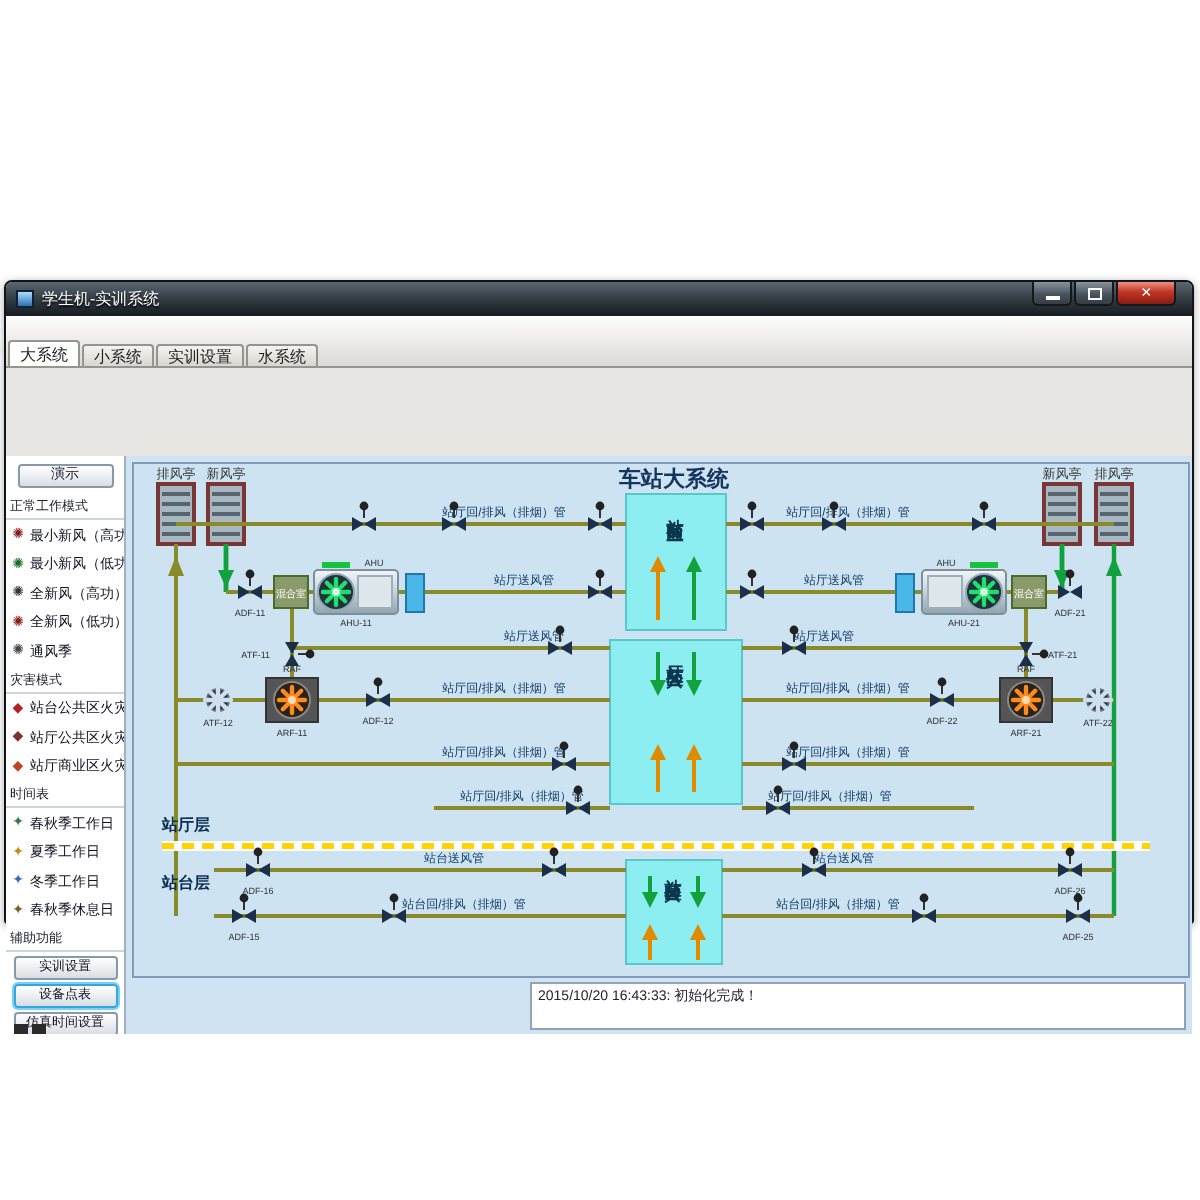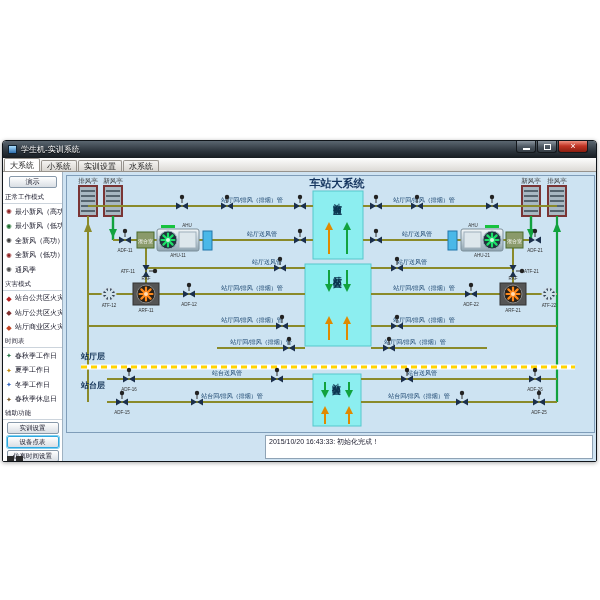--- a/index.html
+++ b/index.html
@@ -16,28 +16,28 @@
   .title{color:#fff;font-size:8px;line-height:17px;text-shadow:0 1px 1px #000;white-space:nowrap;}
   .winbtns{position:absolute;right:8px;top:0;display:flex;}
   .wbtn{width:20px;height:12px;border:1px solid #14181c;border-top:none;
     border-radius:0 0 3px 3px;background:linear-gradient(#8a949e,#4a545e 55%,#343c44);
     margin-left:1px;position:relative;}
   .wbtn.close{width:30px;background:linear-gradient(#ef9181,#c23525 45%,#8a1d0f);}
   .glyph-min{position:absolute;left:6px;top:7px;width:7px;height:2px;background:#fff;}
   .glyph-max{position:absolute;left:6px;top:3px;width:7px;height:6px;border:1px solid #fff;}
   .glyph-close{color:#fff;font-size:9px;line-height:11px;text-align:center;display:block;}
 
-  .tabbar{height:14px;background:linear-gradient(#fdfdfd,#dcdad6);
+  .tabbar{height:26px;background:linear-gradient(#fdfdfd,#dcdad6);
     border-bottom:1px solid #97938d;display:flex;align-items:flex-end;padding-left:1px;}
   .tab{font-size:8px;padding:0 5px;border:1px solid #97938d;border-bottom:none;
     background:linear-gradient(#f4f3f1,#d9d6d1);margin-right:1px;border-radius:2px 2px 0 0;
     height:11px;line-height:11px;color:#222;white-space:nowrap;}
   .tab.active{background:#fff;height:13px;line-height:13px;}
 
-  .content{display:flex;height:289px;background:#cfe3f2;}
+  .content{display:flex;height:289px;background:#cfe3f2;margin-top:44px;}
   .sidebar{width:60px;background:#fff;border-right:1px solid #9fb2c2;overflow:hidden;
     font-size:7px;position:relative;}
   .demo-btn{display:block;margin:4px auto 2px;width:48px;height:12px;font-size:7px;
     border:1px solid #8899aa;background:linear-gradient(#ffffff,#d9dee4);
     border-radius:2px;text-align:center;line-height:10px;color:#112;padding:0;}
   .sec{font-size:6.5px;color:#223;padding:3px 2px 1px 2px;border-bottom:1px solid #ccd4dc;
     white-space:nowrap;}
   .item{display:flex;align-items:center;gap:2px;padding:2.5px 1px 2px 2px;
     white-space:nowrap;color:#112;overflow:hidden;cursor:default;}
   .item .ic{font-size:7px;width:8px;flex:0 0 auto;text-align:center;line-height:7px;}

